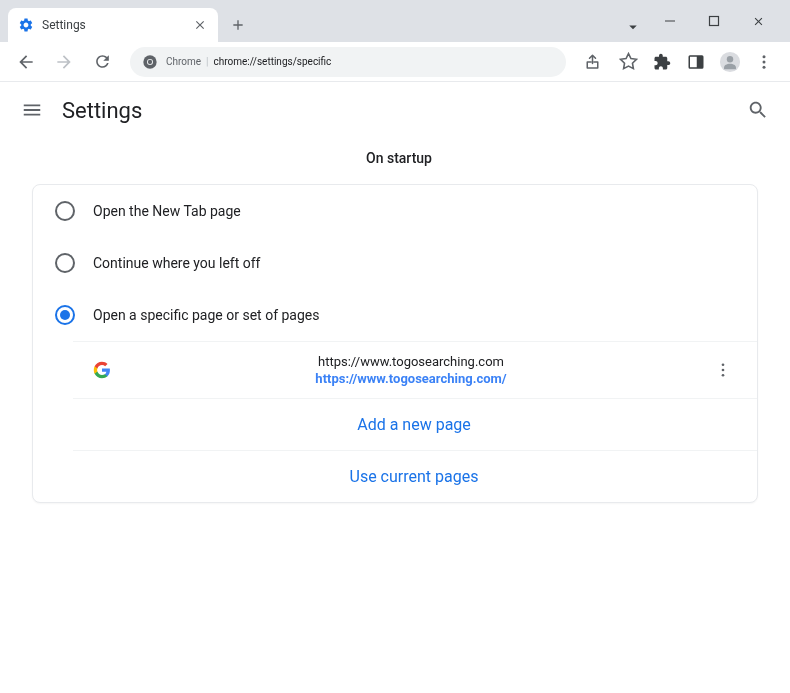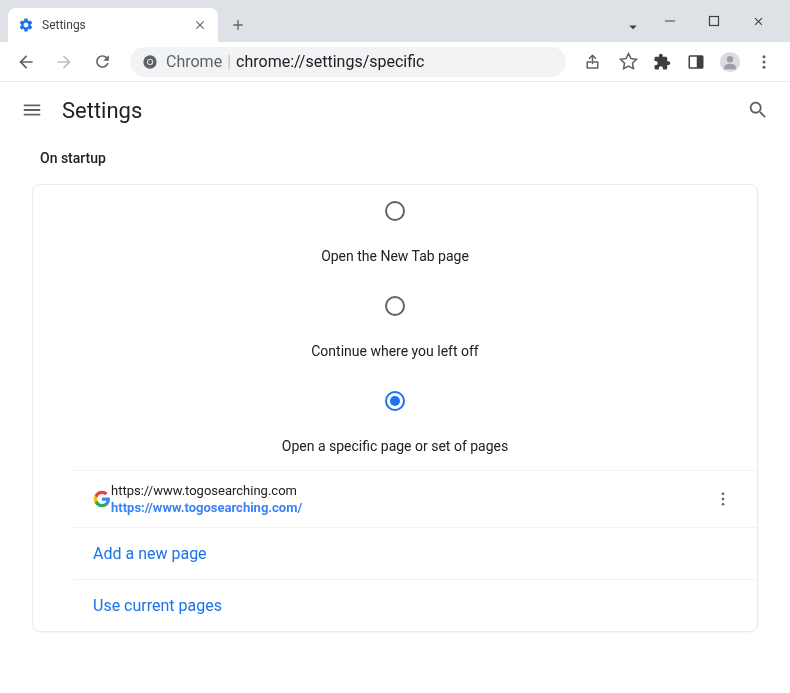--- a/index.html
+++ b/index.html
@@ -16,38 +16,38 @@
     .window-controls { display: flex; gap: 4px; align-items: center; padding-right: 4px; padding-bottom: 6px; }
     .win-btn { width: 40px; height: 30px; display: flex; align-items: center; justify-content: center; color: #3c4043; cursor: pointer; }
     .tab-dropdown { margin-right: 8px; margin-bottom: 6px; color: #3c4043; }
     
     
     .toolbar { height: 40px; background: #fff; display: flex; align-items: center; padding: 0 10px; gap: 6px; border-bottom: 1px solid #e8eaed; }
     .nav-btn { width: 32px; height: 32px; display: flex; align-items: center; justify-content: center; border-radius: 50%; cursor: pointer; color: #5f6368; }
     .nav-btn.disabled { color: #bdc1c6; cursor: default; }
     .omnibox { flex: 1; height: 30px; background: #f1f3f4; border-radius: 15px; display: flex; align-items: center; padding: 0 12px; gap: 8px; margin: 0 6px; }
     .omnibox-icon { color: #5f6368; }
-    .url-text { font-size: 16px; color: #5f6368; display: flex; align-items: baseline; justify-content: space-between; }
+    .url-text { font-size: 10px; color: #5f6368; display: flex; align-items: baseline; justify-content: space-between; }
     .url-prefix { color: #5f6368; }
     .url-sep { margin: 0 5px; color: #bdc1c6; }
     .url-path { color: #202124; }
     .toolbar-right { display: flex; align-items: center; gap: 2px; }
     .tool-icon { width: 32px; height: 32px; display: flex; align-items: center; justify-content: center; color: #5f6368; cursor: pointer; }
     
     
     .settings-header { height: 56px; display: flex; align-items: center; padding: 0 20px; gap: 18px; }
     .menu-btn { width: 24px; height: 24px; display: flex; align-items: center; justify-content: center; cursor: pointer; color: #5f6368; }
     .settings-title { font-size: 22px; color: #202124; font-weight: 400; flex: 1; }
     .search-btn { width: 24px; height: 24px; display: flex; align-items: center; justify-content: center; cursor: pointer; color: #5f6368; }
     
     
-    .content { padding: 12px 32px; }
+    .content { padding: 12px 32px; text-align: center; }
     .section-title { font-size: 14px; color: #202124; margin-bottom: 18px; margin-left: 8px; font-weight: 500; }
     .card { border: 1px solid #e8eaed; border-radius: 8px; box-shadow: 0 1px 2px rgba(0,0,0,0.04); background: #fff; }
-    .radio-row { display: flex; align-items: center; padding: 16px 22px; gap: 27px; cursor: pointer; flex-direction: column; }
+    .radio-row { display: flex; align-items: center; padding: 16px 22px; gap: 18px; cursor: pointer; }
     .radio { width: 20px; height: 20px; border: 2px solid #5f6368; border-radius: 50%; display: flex; align-items: center; justify-content: center; flex-shrink: 0; }
     .radio.selected { border-color: #1a73e8; }
     .radio.selected::after { content: ''; width: 10px; height: 10px; background: #1a73e8; border-radius: 50%; }
     .radio-label { font-size: 14px; color: #202124; }
     .page-item { margin-left: 40px; border-top: 1px solid #f1f3f4; padding: 12px 22px 12px 20px; display: flex; align-items: center; }
     .page-favicon { width: 18px; height: 18px; flex-shrink: 0; }
     .page-info { flex: 1; display: flex; flex-direction: column; gap: 2px; }
     .page-title-text { font-size: 13px; color: #202124; }
     .page-url { font-size: 13px; color: #3b82f6; font-weight: bold; }
     .page-more { width: 24px; cursor: pointer; color: #5f6368; display: flex; align-items: center; justify-content: center; }

